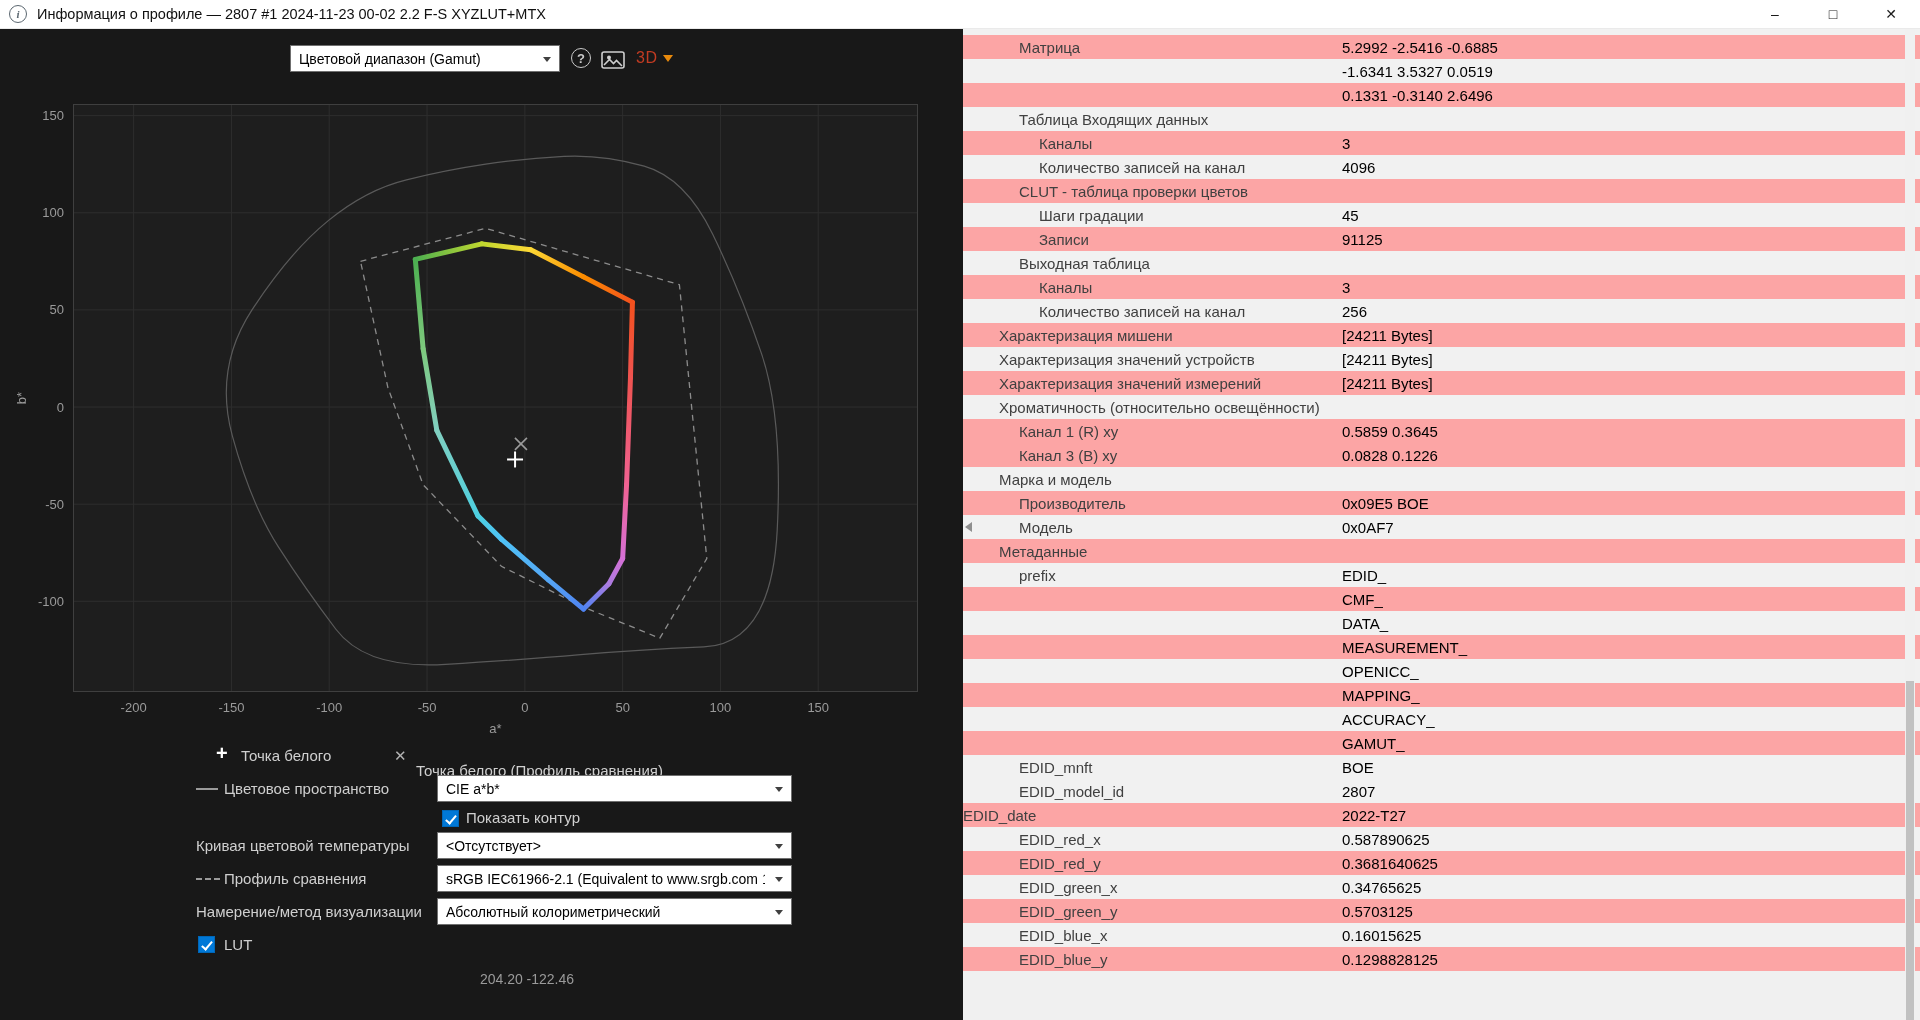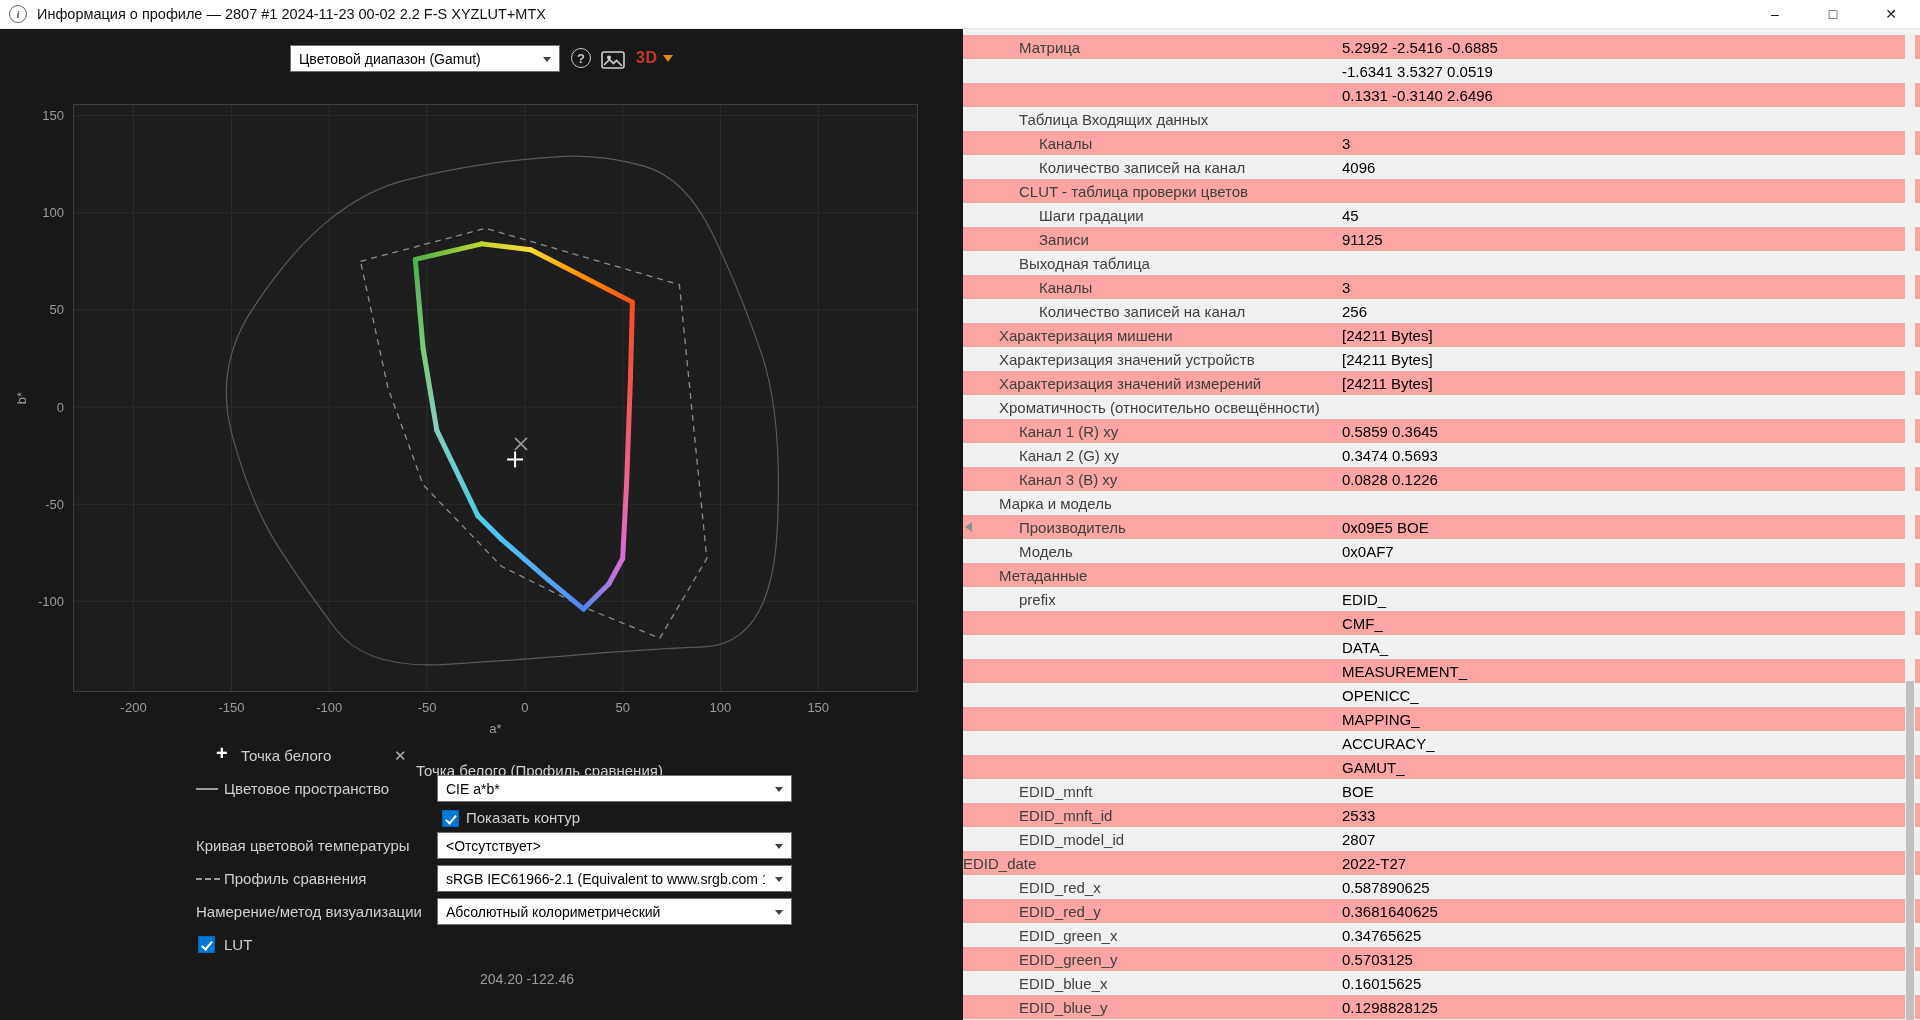--- a/index.html
+++ b/index.html
@@ -23,21 +23,21 @@
     display:flex;align-items:center;padding:0 26px 0 8px;font-size:14px;color:#000;overflow:hidden;white-space:nowrap;}
   .combo .chev{position:absolute;right:8px;top:11px;width:0;height:0;
     border-left:4.5px solid transparent;border-right:4.5px solid transparent;border-top:5.5px solid #404040;}
   .combo .ctext{overflow:hidden;white-space:nowrap;}
 
   #view-combo{left:290px;top:16px;width:270px;}
   #help-btn{position:absolute;left:571px;top:19px;width:20px;height:20px;border:1.5px solid #c9c9c9;border-radius:50%;
     color:#c9c9c9;font-size:13px;font-weight:bold;display:flex;align-items:center;justify-content:center;box-sizing:border-box;}
   #img-btn{position:absolute;left:601px;top:22px;}
   #btn-3d{position:absolute;left:636px;top:20px;display:flex;align-items:center;}
-  #btn-3d .t3d{font-size:16px;font-weight:bold;color:#c23b22;letter-spacing:0.5px;}
+  #btn-3d .t3d{font-size:16px;font-weight:normal;color:#c23b22;letter-spacing:0.5px;}
   #btn-3d .tri{margin-left:6px;width:0;height:0;border-left:5px solid transparent;border-right:5px solid transparent;border-top:7px solid #e8890c;}
 
   #plot-wrap{position:absolute;left:10px;top:75px;width:910px;height:636px;}
   .tick{fill:#9a9a9a;font-size:13px;font-family:"Liberation Sans",sans-serif;}
   .axis{fill:#9a9a9a;font-size:13px;font-family:"Liberation Sans",sans-serif;}
 
   
   .lg-plus{position:absolute;left:216px;top:713px;color:#ffffff;font-size:20px;font-weight:bold;line-height:22px;}
   .lg-t1{position:absolute;left:241px;top:717px;color:#cfcfcf;font-size:15px;line-height:20px;}
   .lg-cross{position:absolute;left:394px;top:717px;color:#b3b3b3;font-size:15px;line-height:20px;}
@@ -330,24 +330,20 @@
           <span class="ival">[24211 Bytes]</span>
         </div>
         <div class="irow even">
           <span class="ilab" style="padding-left: 36px;">Хроматичность (относительно освещённости)</span>
           <span class="ival"></span>
         </div>
         <div class="irow odd">
           <span class="ilab" style="padding-left: 56px;">Канал 1 (R) xy</span>
           <span class="ival">0.5859 0.3645</span>
         </div>
-        <div class="irow even">
-          <span class="ilab" style="padding-left: 56px;">Канал 2 (G) xy</span>
-          <span class="ival">0.3474 0.5693</span>
-        </div>
         <div class="irow odd">
           <span class="ilab" style="padding-left: 56px;">Канал 3 (B) xy</span>
           <span class="ival">0.0828 0.1226</span>
         </div>
         <div class="irow even">
           <span class="ilab" style="padding-left: 36px;">Марка и модель</span>
           <span class="ival"></span>
         </div>
         <div class="irow odd">
           <span class="ilab" style="padding-left: 56px;">Производитель</span>
@@ -389,24 +385,20 @@
           <span class="ilab" style="padding-left: 56px;"></span>
           <span class="ival">ACCURACY_</span>
         </div>
         <div class="irow odd">
           <span class="ilab" style="padding-left: 56px;"></span>
           <span class="ival">GAMUT_</span>
         </div>
         <div class="irow even">
           <span class="ilab" style="padding-left: 56px;">EDID_mnft</span>
           <span class="ival">BOE</span>
-        </div>
-        <div class="irow odd">
-          <span class="ilab" style="padding-left: 56px;">EDID_mnft_id</span>
-          <span class="ival">2533</span>
         </div>
         <div class="irow even">
           <span class="ilab" style="padding-left: 56px;">EDID_model_id</span>
           <span class="ival">2807</span>
         </div>
         <div class="irow odd">
           <span class="ilab" style="">EDID_date</span>
           <span class="ival">2022-T27</span>
         </div>
         <div class="irow even">

